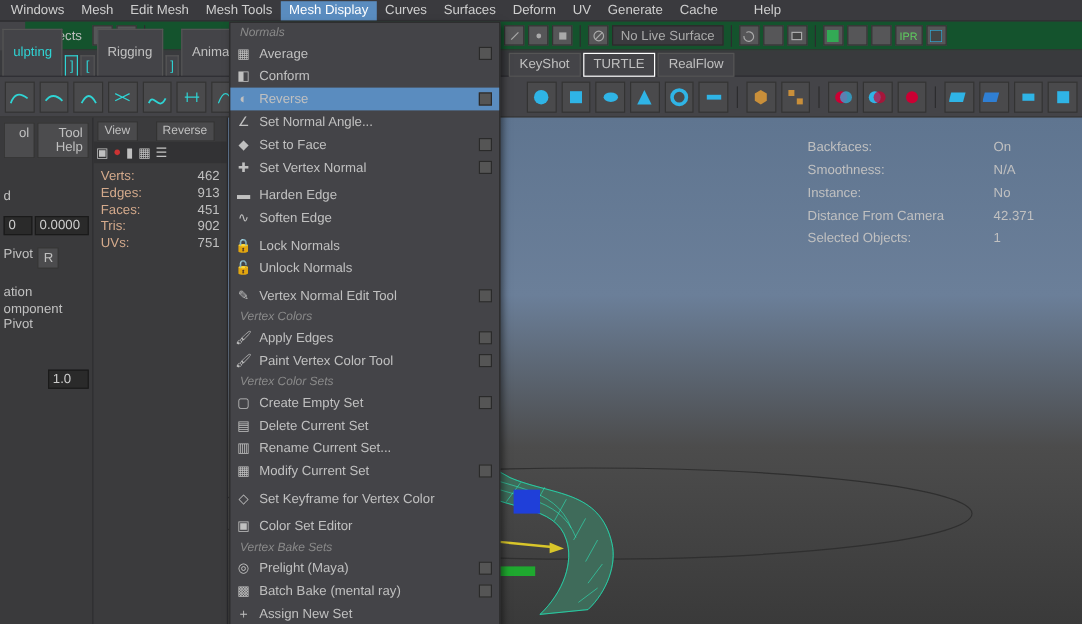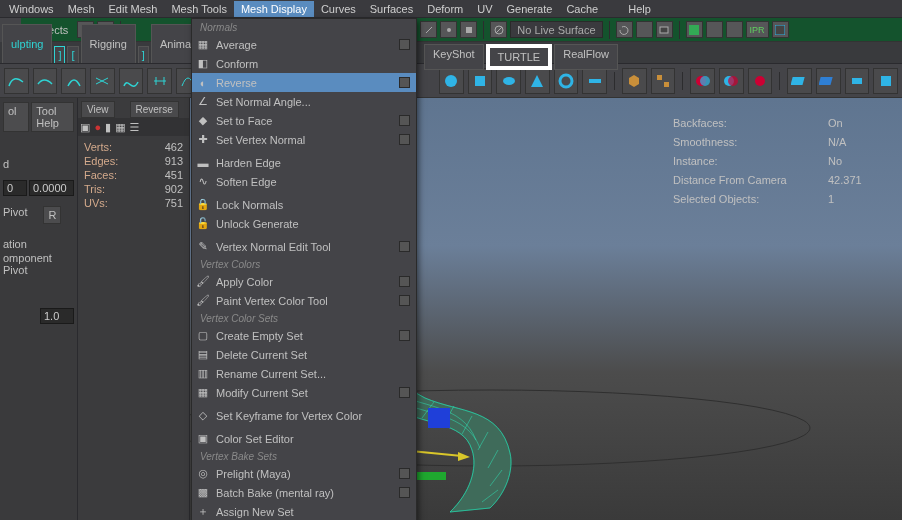--- a/index.html
+++ b/index.html
@@ -24,21 +24,21 @@
 .mode-tabs .mtab.teal { color:#2fd4d4; }
 .mode-tabs .mtab.hl { color:#2fd4d4; border-color:#2fd4d4; }
 
 
 .shelf { height: 34px; background:#444448; display:flex; align-items:center; gap:4px; padding:2px 4px; border-bottom:1px solid #333; }
 .shelf-btn { width:26px; height:26px; background:#4a4a4c; border:1px solid #333; display:flex; align-items:center; justify-content:center; }
 
 
 .main { position:relative; display:flex; height: calc(520px - 18px - 24px - 22px - 34px); }
 .left-col { width: 78px; background:#3a3a3c; padding:4px 3px; border-right:1px solid #2a2a2e; display:flex; flex-direction:column; gap:2px; overflow:hidden; }
-.left-col .btn { background:#4c4c4e; border:1px solid #333; padding:2px 4px; text-align:left; color:#c0c0c0; }
+.left-col .btn { background:#4c4c4e; border:1px solid #333; padding:2px 4px; text-align:right; color:#c0c0c0; }
 .left-col input { background:#2a2a2a; border:1px solid #1a1a1a; color:#ccc; padding:1px 3px; width:100%; }
 
 .stats-col { width: 112px; background:#3b3b3d; border-right:1px solid #2a2a2e; }
 .panel-tabs { height:20px; display:flex; gap:15px; padding:3px 3px 0 3px; }
 .panel-tabs span { padding:2px 5px; background:#4a4a4c; border:1px solid #333; font-size:10px; }
 .panel-icons { height:18px; background:#323234; padding:2px; display:flex; gap:4px; align-items:center; }
 .statline { display:flex; justify-content:space-between; padding:1px 6px; font-family: "Courier New", monospace; font-size:12px; color:#a8e6a8; }
 .statline span:first-child { color:#d4aa8c; }
 
 .viewport { flex:1; position:relative; background: linear-gradient(to bottom,#5f7590 0%, #6b7f99 35%, #4c4c4c 65%, #3a3a3a 100%); overflow:hidden; }
@@ -300,21 +300,21 @@
       <span class="btn" style="flex:2">Tool Help</span>
     </div>
     <div style="height:22px"></div>
     <span>d</span>
     <div style="height:6px"></div>
     <div style="display:flex; gap:2px;">
       <input style="width: 24px;" value="0">
       <input value="0.0000" style="">
     </div>
     <div style="height:6px"></div>
-    <div style="display:flex; gap:16px;">
+    <div style="display:flex; gap:4px;">
       <span>Pivot</span>
       <span class="btn" style="width:18px">R</span>
     </div>
     <div style="height:10px"></div>
     <span>ation</span>
     <span>omponent Pivot</span>
     <div style="height:28px"></div>
     <div style="display:flex; justify-content:flex-end;">
         <input style="width: 34px;" value="1.0">
       </div>
@@ -415,21 +415,21 @@
         <rect x="238" y="310" width="22" height="20" fill="#1f3fd9"></rect>
         <rect x="226" y="374" width="30" height="8" fill="#1fa82f"></rect>
         <rect x="182" y="346" width="14" height="12" fill="none" stroke="#3ad4d4"></rect>
       </g>
     </svg>
   </div>
 </div>
 
 <div style="position:absolute; left:424px; top:44px; display:flex; gap:2px;">
   <span style="padding:3px 8px;background:#444448;border:1px solid #555">KeyShot</span>
-  <span style="padding:3px 8px;background:#444448;border:4px solid #ffffff">TURTLE</span>
+  <span style="padding:3px 8px;background:#444448;border:1px solid #ffffff">TURTLE</span>
   <span style="padding:3px 8px;background:#444448;border:1px solid #555">RealFlow</span>
 </div>
 
 <div class="dropdown">
   <div class="sect">Normals</div>
   <div class="item">
       <span class="ico">▦</span>
       <span class="txt">Average</span>
       <span class="opt"></span>
     </div>
@@ -465,33 +465,33 @@
       <span class="ico">∿</span>
       <span class="txt">Soften Edge</span>
     </div>
   <div style="height:4px"></div>
   <div class="item">
       <span class="ico">🔒</span>
       <span class="txt">Lock Normals</span>
     </div>
   <div class="item">
       <span class="ico">🔓</span>
-      <span class="txt">Unlock Generate</span>
+      <span class="txt">Unlock Normals</span>
     </div>
   <div style="height:4px"></div>
   <div class="item">
       <span class="ico">✎</span>
       <span class="txt">Vertex Normal Edit Tool</span>
       <span class="opt"></span>
     </div>
 
   <div class="sect">Vertex Colors</div>
   <div class="item">
       <span class="ico">🖌</span>
-      <span class="txt">Apply Color</span>
+      <span class="txt">Apply Edges</span>
       <span class="opt"></span>
     </div>
   <div class="item">
       <span class="ico">🖌</span>
       <span class="txt">Paint Vertex Color Tool</span>
       <span class="opt"></span>
     </div>
 
   <div class="sect">Vertex Color Sets</div>
   <div class="item">

